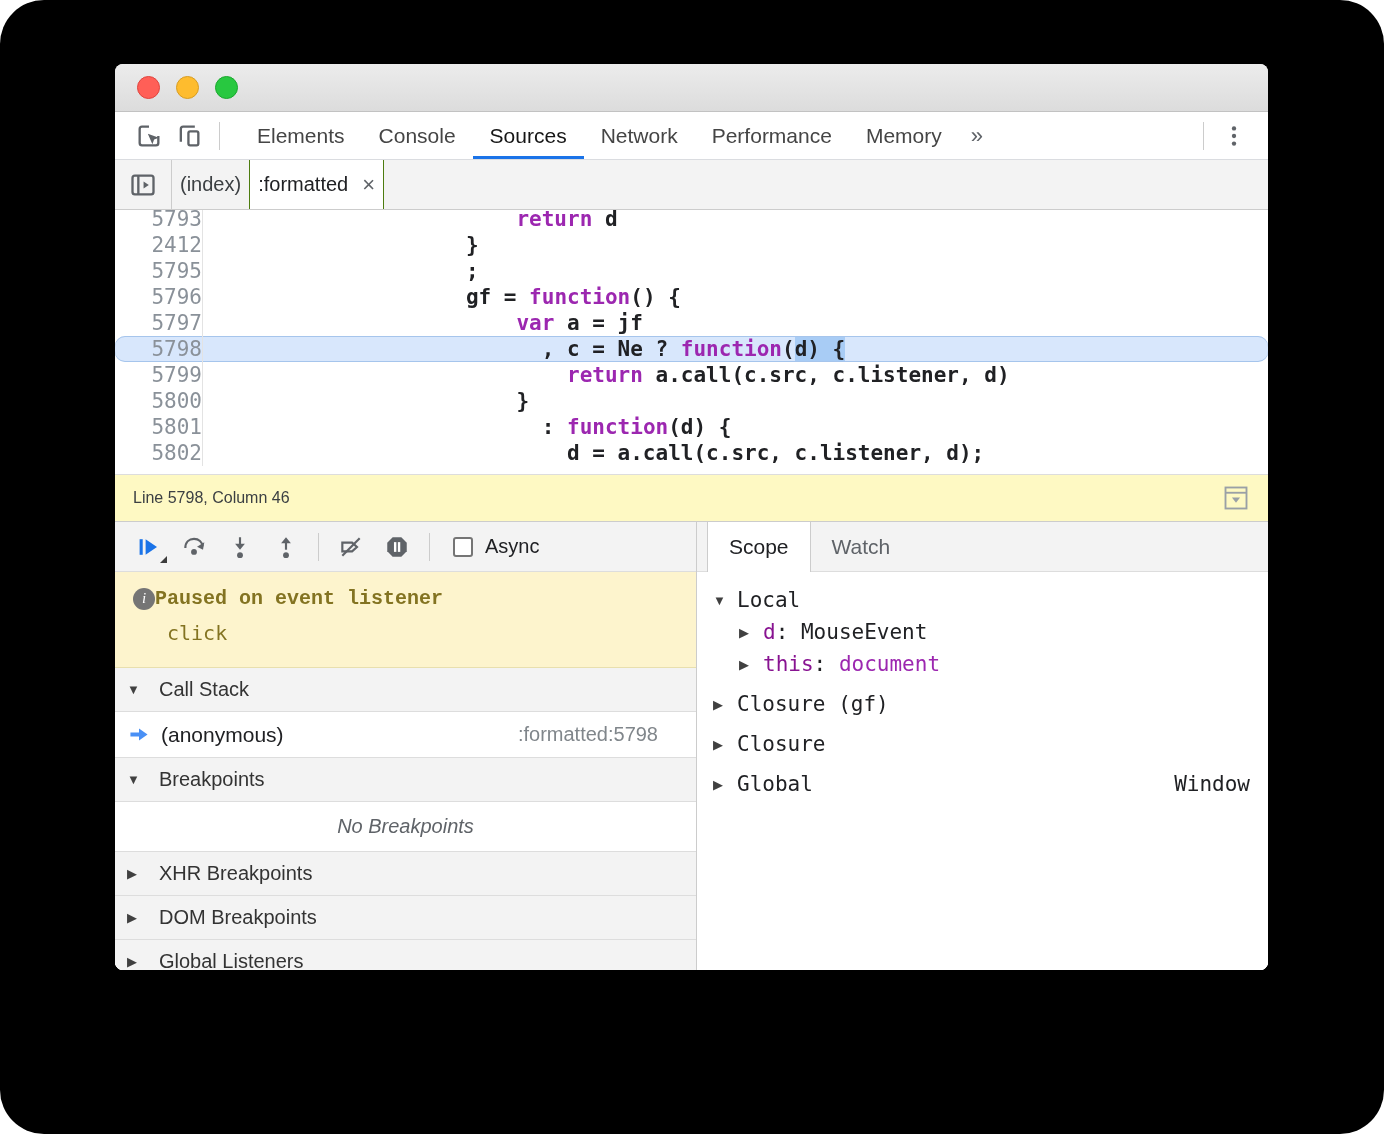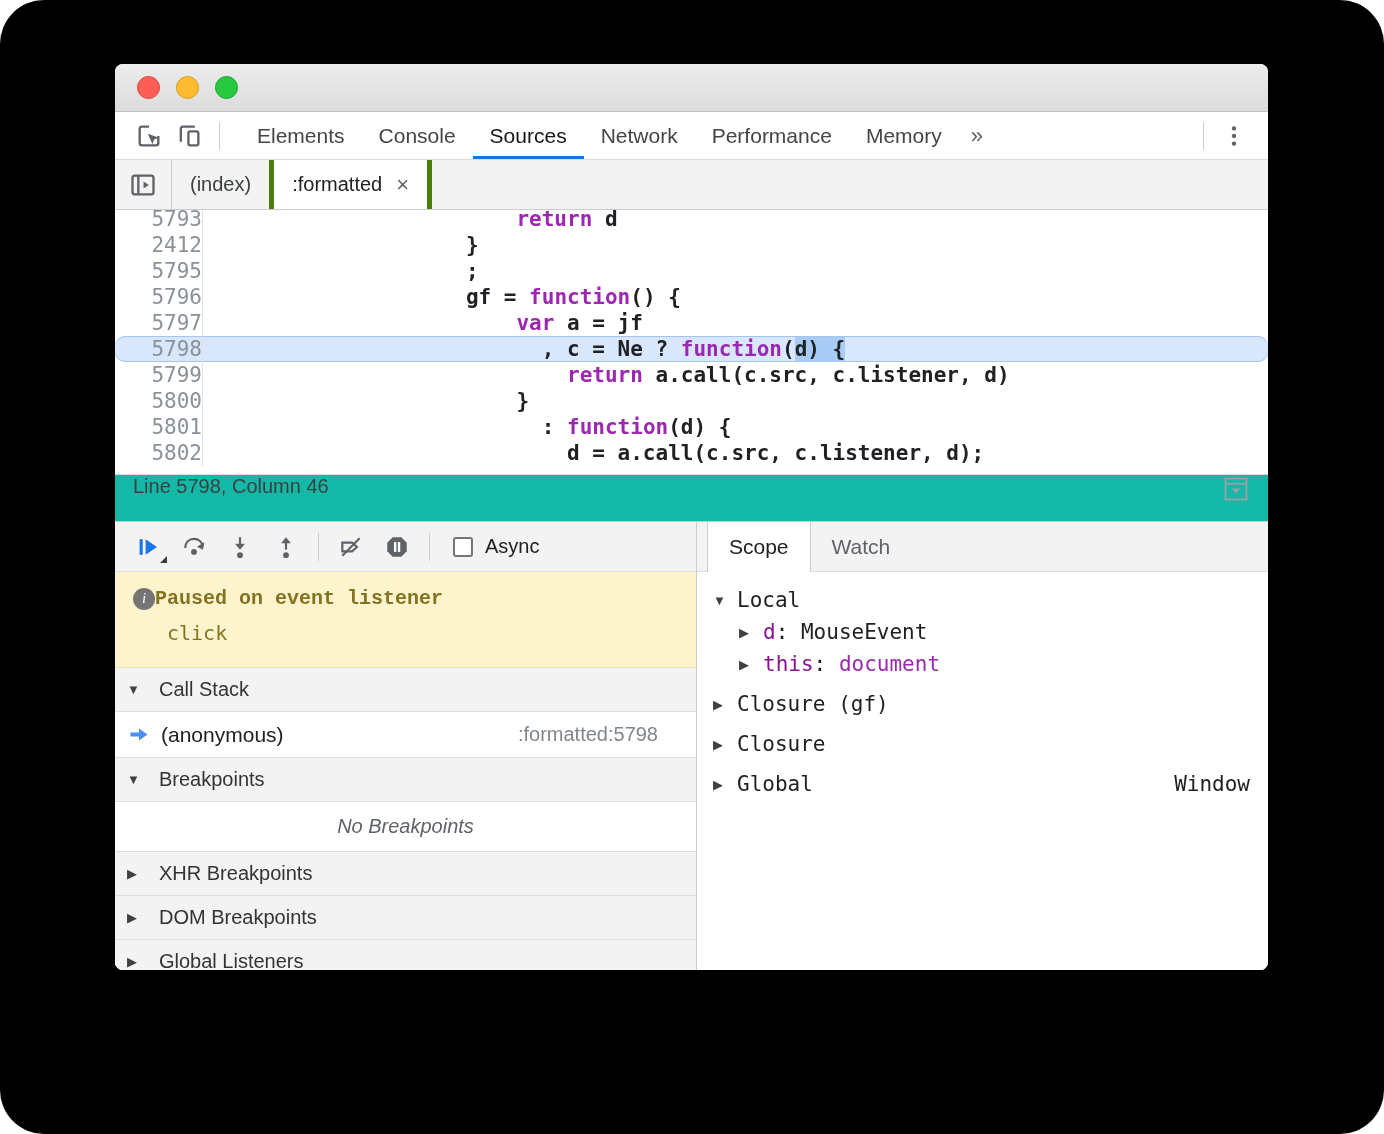--- a/index.html
+++ b/index.html
@@ -28,41 +28,41 @@
   .panel-tab { display:flex; align-items:center; padding:0 17px; font-size:21px; color:#454545; height:100%; }
   .panel-tab.active { color:#161616; box-shadow:inset 0 -3px 0 var(--accent-blue); }
   .chevron-more { font-size:22px; color:var(--icon-gray); padding:0 12px; background:none; border:none; }
   .flex-spacer { flex:1; }
 
   
   .file-tabbar { height:50px; background:#f3f3f3; border-bottom:1px solid #ccc; display:flex; align-items:stretch; }
   .nav-toggle { width:56px; display:flex; align-items:center; justify-content:center; background:none; border:none;
                 color:var(--icon-gray); }
   .file-tabs { display:flex; align-items:stretch; }
-  .file-tab { display:flex; align-items:center; padding:0 18px; font-size:20px; color:#3c4043; border-right:5px solid #4d7c0f; }
+  .file-tab { display:flex; align-items:center; padding:0 8px; font-size:20px; color:#3c4043; border-right:1px solid #4d7c0f; }
   .file-tab:first-child { border-left:1px solid #ccc; }
   .file-tab.active { background:#fff; color:#202124; }
   .file-tab .close { margin-left:14px; color:#5f6368; font-size:22px; line-height:1; }
 
   
   .editor { height:264px; overflow:hidden; background:#fff; font-family:"DejaVu Sans Mono",monospace; font-size:21px; }
   .editor-inner { margin-top:-4px; }
   .code-row { display:flex; height:26px; line-height:26px; white-space:pre; }
   .gutter { flex:0 0 88px; width:88px; text-align:right; padding-right:0; color:#8a9199;
             border-right:1px solid #e3e3e3; }
   .code { padding-left:10px; color:#202124; white-space:pre;font-weight:bold; }
   .code-row.exec { background:var(--exec-line-bg);
                    box-shadow:inset 0 1px 0 var(--exec-line-border), inset 0 -1px 0 var(--exec-line-border);border-radius:10px; }
   .tk-p { color:#202124; }
   .tk-k { color:var(--keyword-purple); }
   .tk-sel { background:var(--selection-bg); color:#202124; }
 
   
-  .status-bar { height:48px; display:flex; align-items:flex-start; padding:0 18px; font-size:20px; color:#3c4043;
-                background:#14b8a6; border-top:1px solid #ddd; border-bottom:1px solid #ccc; }
+  .status-bar { height:48px; display:flex; align-items:center; padding:0 18px; font-size:16px; color:#3c4043;
+                background:#fef9c3; border-top:1px solid #ddd; border-bottom:1px solid #ccc; }
   .status-icon-btn { background:none; border:none; display:flex; align-items:center; }
 
   
   .debugger { display:flex; height:448px; background:#fff;justify-content:space-between; }
   .left-pane { flex:0 0 581px; width:581px; display:flex; flex-direction:column; overflow:hidden; background:#fff; }
   .right-pane { flex:1; border-left:1px solid #ccc; display:flex; flex-direction:column; overflow:hidden; background:#fff; }
   .left-pane > * { flex-shrink:0; }
 
   .debug-toolbar { height:50px; background:#f3f3f3; border-bottom:1px solid #ddd; display:flex; align-items:center; padding:0 10px; }
   .dbg-btn { width:46px; height:40px; display:flex; align-items:center; justify-content:center;

